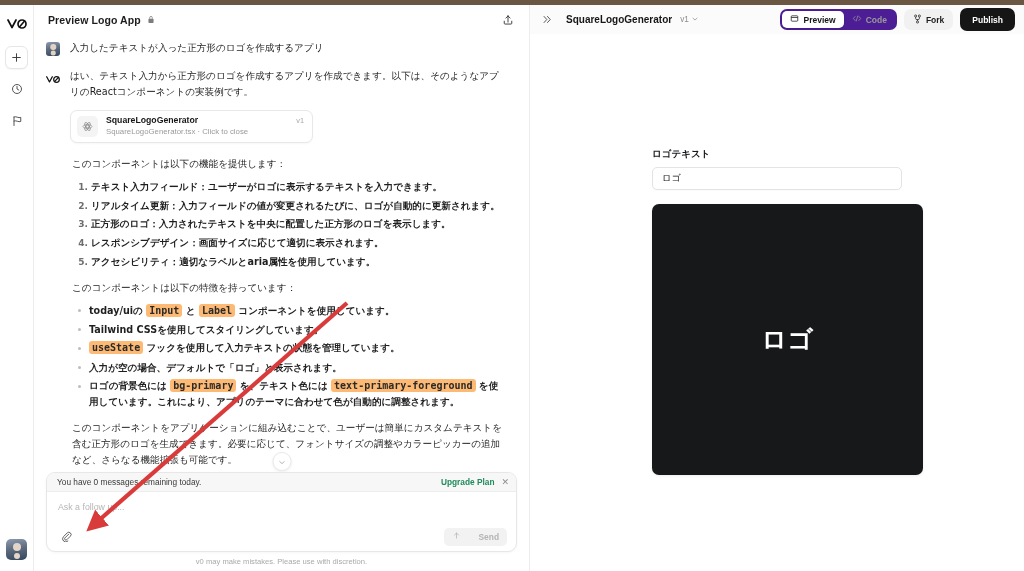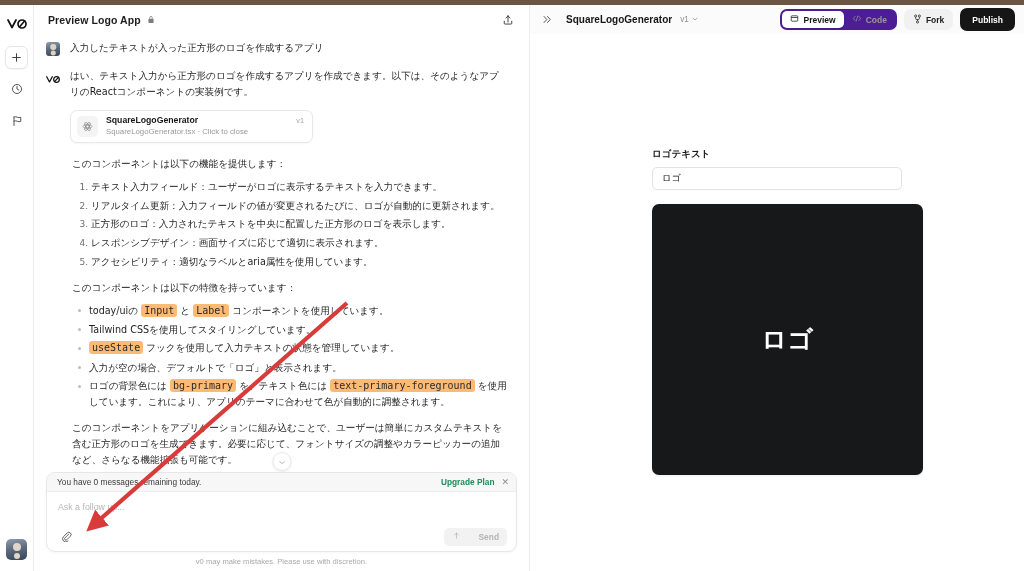--- a/index.html
+++ b/index.html
@@ -100,21 +100,21 @@
   .block-name { font-size: 8.7px; font-weight: 700; color: #161616; line-height: 1.25; }
   .block-sub { font-size: 7.8px; color: #9a9a9a; line-height: 1.35; margin-top: 1px;
     white-space: nowrap; overflow: hidden; text-overflow: ellipsis; }
   .block-ver { font-size: 7.3px; color: #a8a8a8; align-self: flex-start; margin-top: 5px; }
 
   .para {
     font-size: 9.6px; line-height: 1.65; color: #1f1f1f; margin: 13px 0 0 26px;
     font-family: "DejaVu Sans", "Liberation Sans", sans-serif;
   }
   .para.tight { margin-top: 11px; }
-  ol.num-list, ul.bul-list { margin: 7px 0 0 26px; }
+  ol.num-list, ul.bul-list { margin: 7px 0 0 26px; font-weight: bold; }
   ol.num-list { padding-left: 19px; }
   ul.bul-list { padding-left: 17px; list-style: none; }
   ol.num-list li, ul.bul-list li {
     font-size: 9.6px; line-height: 1.58; color: #1f1f1f; margin-bottom: 3.5px;
     font-family: "DejaVu Sans", "Liberation Sans", sans-serif;
   }
   ol.num-list li::marker { color: #6e6e6e; font-size: 9px; }
   ul.bul-list li { position: relative; }
   ul.bul-list li::before {
     content: ""; position: absolute; left: -11px; top: 6.5px;

